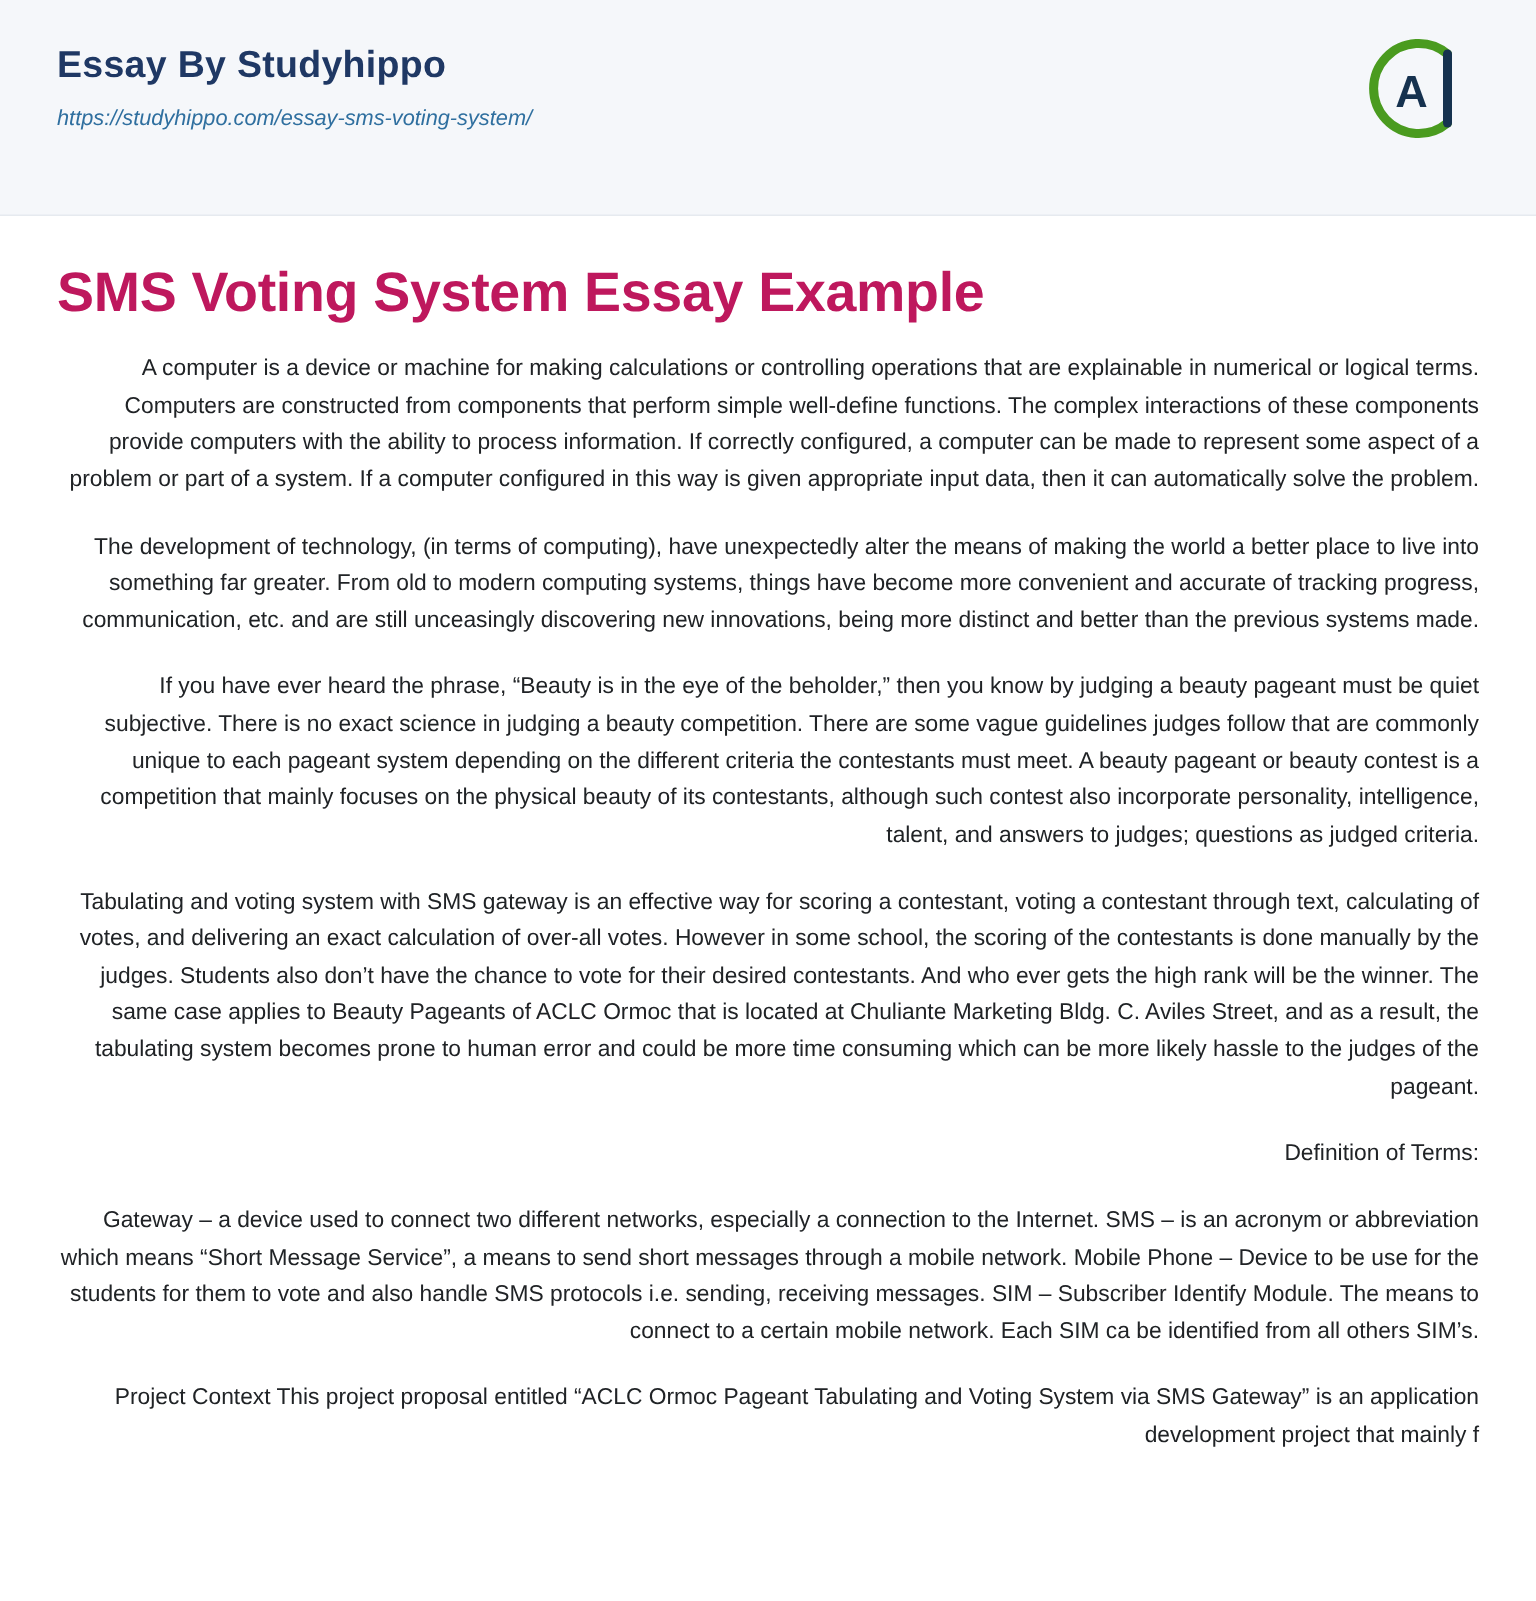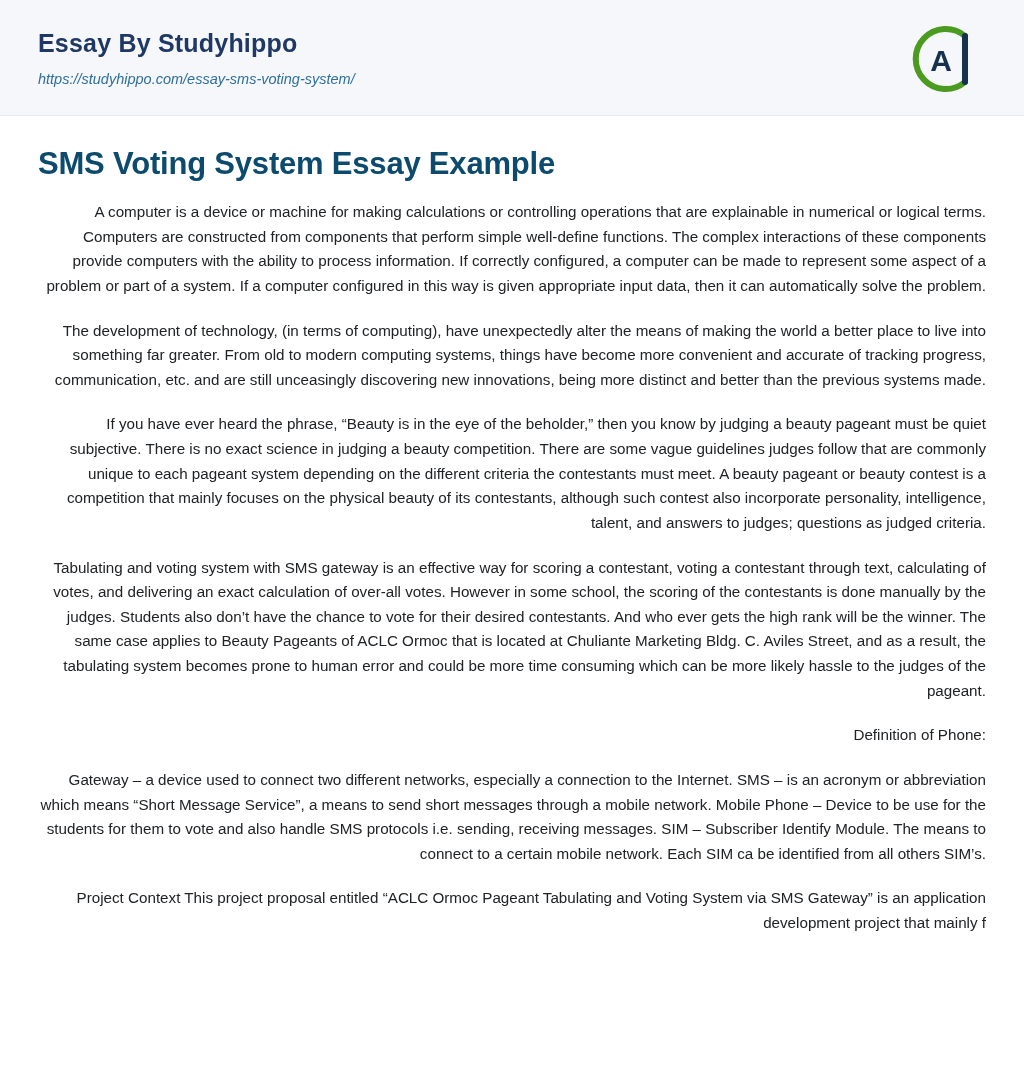--- a/index.html
+++ b/index.html
@@ -11,21 +11,21 @@
     font-family: "Liberation Sans", sans-serif;
   }
   .page {
     width: 1024px;
     min-height: 1067px;
     position: relative;
     background: #ffffff;
   }
   
   .header {
-    height: 116px;
+    height: 144px;
     background: #f5f7fa;
     border-bottom: 1px solid #e6eaef;
     padding: 28px 38px 0 38px;
     position: relative;
   }
   .brand-title {
     font-size: 25px;
     font-weight: bold;
     color: #1f3864;
     letter-spacing: 0.2px;
@@ -45,23 +45,23 @@
     right: 44px;
     top: 22px;
     width: 74px;
     height: 74px;
   }
   
   .article {
     padding: 30px 38px 40px 38px;
   }
   .article-title {
-    font-size: 31px;
+    font-size: 37px;
     font-weight: bold;
-    color: #0c4a6e;
+    color: #be185d;
     margin: 0 0 18px 0;
     letter-spacing: -0.2px;
   }
   .article p {
     font-size: 15.2px;
     line-height: 1.62;
     color: #202326;
     margin: 0 0 20px 0;
     text-align: right;
   }
@@ -83,18 +83,18 @@
       </svg>
     </div>
   </div>
 
   <div class="article">
     <h2 class="article-title">SMS Voting System Essay Example</h2>
     <p>A computer is a device or machine for making calculations or controlling operations that are explainable in numerical or logical terms. Computers are constructed from components that perform simple well-define functions. The complex interactions of these components provide computers with the ability to process information. If correctly configured, a computer can be made to represent some aspect of a problem or part of a system. If a computer configured in this way is given appropriate input data, then it can automatically solve the problem.</p>
     <p>The development of technology, (in terms of computing), have unexpectedly alter the means of making the world a better place to live into something far greater. From old to modern computing systems, things have become more convenient and accurate of tracking progress, communication, etc. and are still unceasingly discovering new innovations, being more distinct and better than the previous systems made.</p>
     <p>If you have ever heard the phrase, “Beauty is in the eye of the beholder,” then you know by judging a beauty pageant must be quiet subjective. There is no exact science in judging a beauty competition. There are some vague guidelines judges follow that are commonly unique to each pageant system depending on the different criteria the contestants must meet. A beauty pageant or beauty contest is a competition that mainly focuses on the physical beauty of its contestants, although such contest also incorporate personality, intelligence, talent, and answers to judges; questions as judged criteria.</p>
     <p>Tabulating and voting system with SMS gateway is an effective way for scoring a contestant, voting a contestant through text, calculating of votes, and delivering an exact calculation of over-all votes. However in some school, the scoring of the contestants is done manually by the judges. Students also don’t have the chance to vote for their desired contestants. And who ever gets the high rank will be the winner. The same case applies to Beauty Pageants of ACLC Ormoc that is located at Chuliante Marketing Bldg. C. Aviles Street, and as a result, the tabulating system becomes prone to human error and could be more time consuming which can be more likely hassle to the judges of the pageant.</p>
-    <p>Definition of Phone:</p>
+    <p>Definition of Terms:</p>
     <p>Gateway – a device used to connect two different networks, especially a connection to the Internet. SMS – is an acronym or abbreviation which means “Short Message Service”, a means to send short messages through a mobile network. Mobile Phone – Device to be use for the students for them to vote and also handle SMS protocols i.e. sending, receiving messages. SIM – Subscriber Identify Module. The means to connect to a certain mobile network. Each SIM ca be identified from all others SIM’s.</p>
     <p>Project Context This project proposal entitled “ACLC Ormoc Pageant Tabulating and Voting System via SMS Gateway” is an application development project that mainly f</p>
   </div>
 
 </div>
 
 </body></html>

